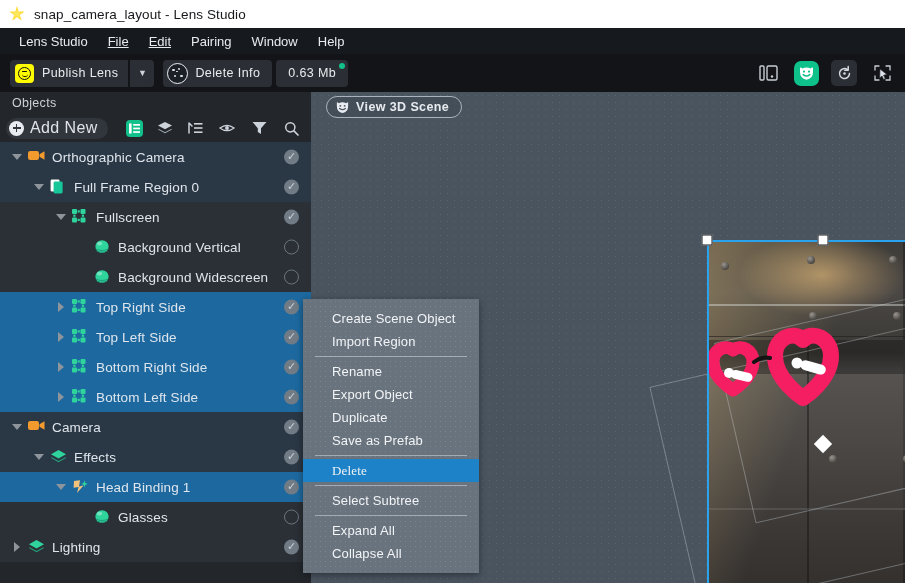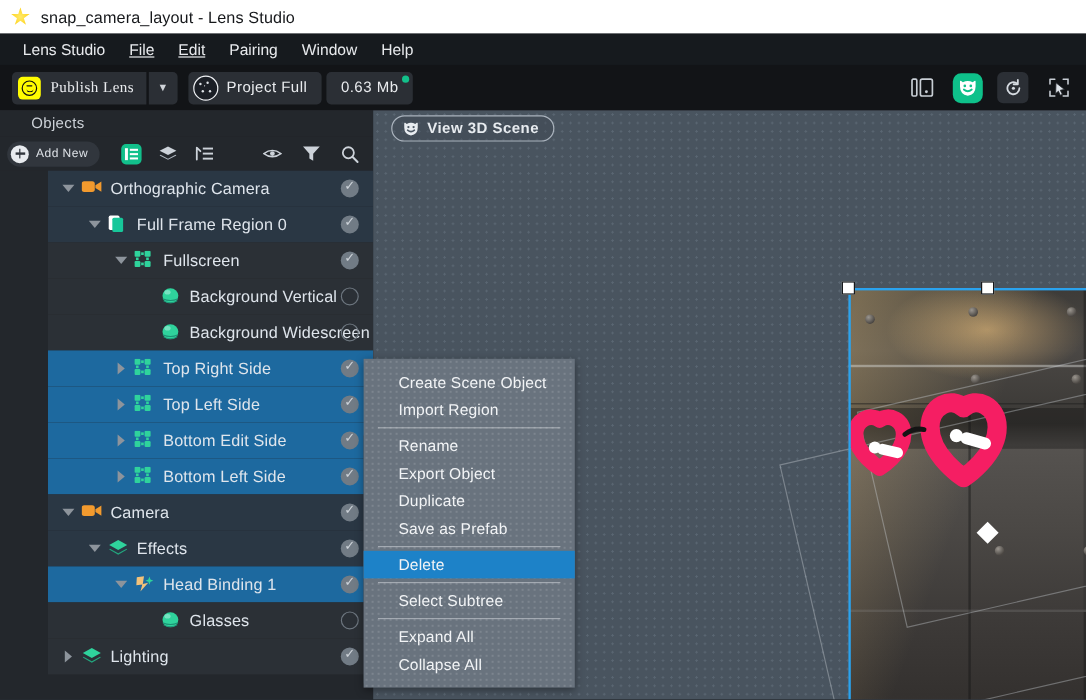--- a/index.html
+++ b/index.html
@@ -35,21 +35,21 @@
     white-space: nowrap;
   }
   .menu-item .mn { text-decoration: underline; }
 
   
   .toolbar {
     height: 38px; background: #121417;
     display: flex; align-items: center; padding: 0 10px; gap: 0px;
     position: relative;
   }
-  .pub-group { display: flex; align-items: center; font-family: Liberation Serif, serif; }
+  .pub-group { display: flex; align-items: center; }
   .publish-btn {
     display: flex; align-items: center; gap: 8px;
     background: #2b2f35; border-radius: 4px 0 0 4px;
     height: 27px; padding: 0 10px 0 5px;
   }
   .snap-ghost {
     width: 19px; height: 19px; background: #FFFC00; border-radius: 4px;
     display: flex; align-items: center; justify-content: center;
   }
   .snap-ghost .face {
@@ -100,50 +100,50 @@
 
   
   .body-area { position: absolute; left:0; top:92px; right:0; bottom:0; display:flex; }
 
   
   .panel {
     width: 311px; background: #23272c; display:flex; flex-direction:column;
     position: relative;
   }
   .panel-title {
-    height: 22px; display:flex; align-items:center; padding-left: 26px;
+    height: 22px; display:flex; align-items:center; padding-left: 12px;
     font-size: 12.5px; color: #cdd2d8; letter-spacing:.3px; background:#23272c;
   }
   .panel-tools {
     height: 28px; display:flex; align-items:center; padding: 0 8px 0 6px;
     background:#23272c; gap: 0;
   }
   .addnew {
     display:flex; align-items:center; gap:6px; background:#31363d; border-radius:13px;
     height: 21px; padding: 0 10px 0 3px;
   }
   .plus-circle {
     width:15px; height:15px; border-radius:50%; background:#e8ebef; position:relative;
   }
   .plus-circle:before, .plus-circle:after {
     content:""; position:absolute; background:#31363d;
   }
   .plus-circle:before { left:3.5px; top:6.8px; width:8px; height:1.6px; }
   .plus-circle:after { left:6.7px; top:3.5px; width:1.6px; height:8px; }
-  .addnew-label { font-size:10px; color:#dfe3e8; letter-spacing:.4px; }
+  .addnew-label { font-size:16px; color:#dfe3e8; letter-spacing:.4px; }
   .tool-icons { display:flex; align-items:center; gap:14px; margin-left:18px; }
   .tool-icons2 { display:flex; align-items:center; gap:16px; margin-left:auto; margin-right:4px; }
   .ti { width:16px; height:16px; display:flex; align-items:center; justify-content:center; }
   .ti-green { width:17px; height:17px; background:#12c08b; border-radius:4px;
      display:flex; align-items:center; justify-content:center; }
 
   .tree { flex:1; overflow:hidden; position:relative; }
   .row {
     height:30px; display:flex; align-items:center; position:relative;
-    font-size:13.5px; white-space:nowrap;margin-left:40px;
+    font-size:13.5px; white-space:nowrap;
   }
   .row .arrow {
     width:11px; height:11px; margin-right:5px; flex:0 0 auto;
     position:relative;
   }
   .row .arrow.down:after {
     content:""; position:absolute; left:0; top:2px;
     border-left:5.5px solid transparent; border-right:5.5px solid transparent;
     border-top:6px solid #8d949c;
   }
@@ -230,21 +230,21 @@
     background:#69737e;
     background-image: radial-gradient(rgba(255,255,255,.13) 0.7px, transparent 0.8px);
     background-size: 5px 5px;
     box-shadow: 0 2px 7px rgba(0,0,0,.4);
     padding: 8px 0;
   }
   .ctxitem {
     height:23px; display:flex; align-items:center; padding-left:29px;
     font-size:13px; color:#f2f4f6; letter-spacing:.15px; white-space:nowrap;
   }
-  .ctxitem.active { background:#1d82c8; }
+  .ctxitem.active { background:#1d82c8;font-family:Liberation Serif, serif; }
   .ctxsep { height:1px; background:rgba(235,238,242,.45); margin:3px 12px; }
 </style>
 </head>
 <body>
 
 <div class="app">
 
   <div class="titlebar">
     <div class="title-icon">
         <div class="star"></div>
@@ -273,21 +273,21 @@
     </div>
 
     <div class="projinfo-btn">
       <div class="proj-globe">
         <i style="width:2.5px;height:2.5px;left:4px;top:5px;"></i>
         <i style="width:2px;height:2px;left:10px;top:4px;"></i>
         <i style="width:2px;height:2px;left:6px;top:11px;"></i>
         <i style="width:2.5px;height:2.5px;left:12px;top:11px;"></i>
         <i style="width:1.5px;height:1.5px;left:8px;top:7px;"></i>
       </div>
-      <div class="proj-label">Project Full</div>
+      <div class="proj-label">Delete Info</div>
     </div>
 
     <div class="size-chip">
       <span>0.63 Mb</span>
       <div class="size-dot"></div>
     </div>
 
     <div class="tb-right">
       <div class="tb-icon">
         <svg width="20" height="18" viewBox="0 0 20 18">
@@ -466,21 +466,21 @@
             <div class="oicon"><svg width="16" height="15" viewBox="0 0 16 15">
                 <rect x="0" y="0" width="5" height="5" rx="1" fill="#2fd39c"></rect>
                 <rect x="8.5" y="0" width="5" height="5" rx="1" fill="#2fd39c"></rect>
                 <rect x="0" y="8.5" width="5" height="5" rx="1" fill="#2fd39c"></rect>
                 <rect x="8.5" y="8.5" width="5" height="5" rx="1" fill="#2fd39c"></rect>
                 <rect x="5.6" y="1.3" width="2.2" height="2.2" fill="#2fd39c"></rect>
                 <rect x="1.3" y="5.6" width="2.2" height="2.2" fill="#2fd39c"></rect>
                 <rect x="9.8" y="5.6" width="2.2" height="2.2" fill="#2fd39c"></rect>
                 <rect x="5.6" y="9.8" width="2.2" height="2.2" fill="#2fd39c"></rect>
               </svg></div>
-            <div class="label">Bottom Edit Side</div>
+            <div class="label">Bottom Right Side</div>
             <div class="chk on"></div>
           </div>
           <div class="row sel">
             <div class="arrow right" style="margin-left: 56px;"></div>
             <div class="oicon"><svg width="16" height="15" viewBox="0 0 16 15">
                 <rect x="0" y="0" width="5" height="5" rx="1" fill="#2fd39c"></rect>
                 <rect x="8.5" y="0" width="5" height="5" rx="1" fill="#2fd39c"></rect>
                 <rect x="0" y="8.5" width="5" height="5" rx="1" fill="#2fd39c"></rect>
                 <rect x="8.5" y="8.5" width="5" height="5" rx="1" fill="#2fd39c"></rect>
                 <rect x="5.6" y="1.3" width="2.2" height="2.2" fill="#2fd39c"></rect>

